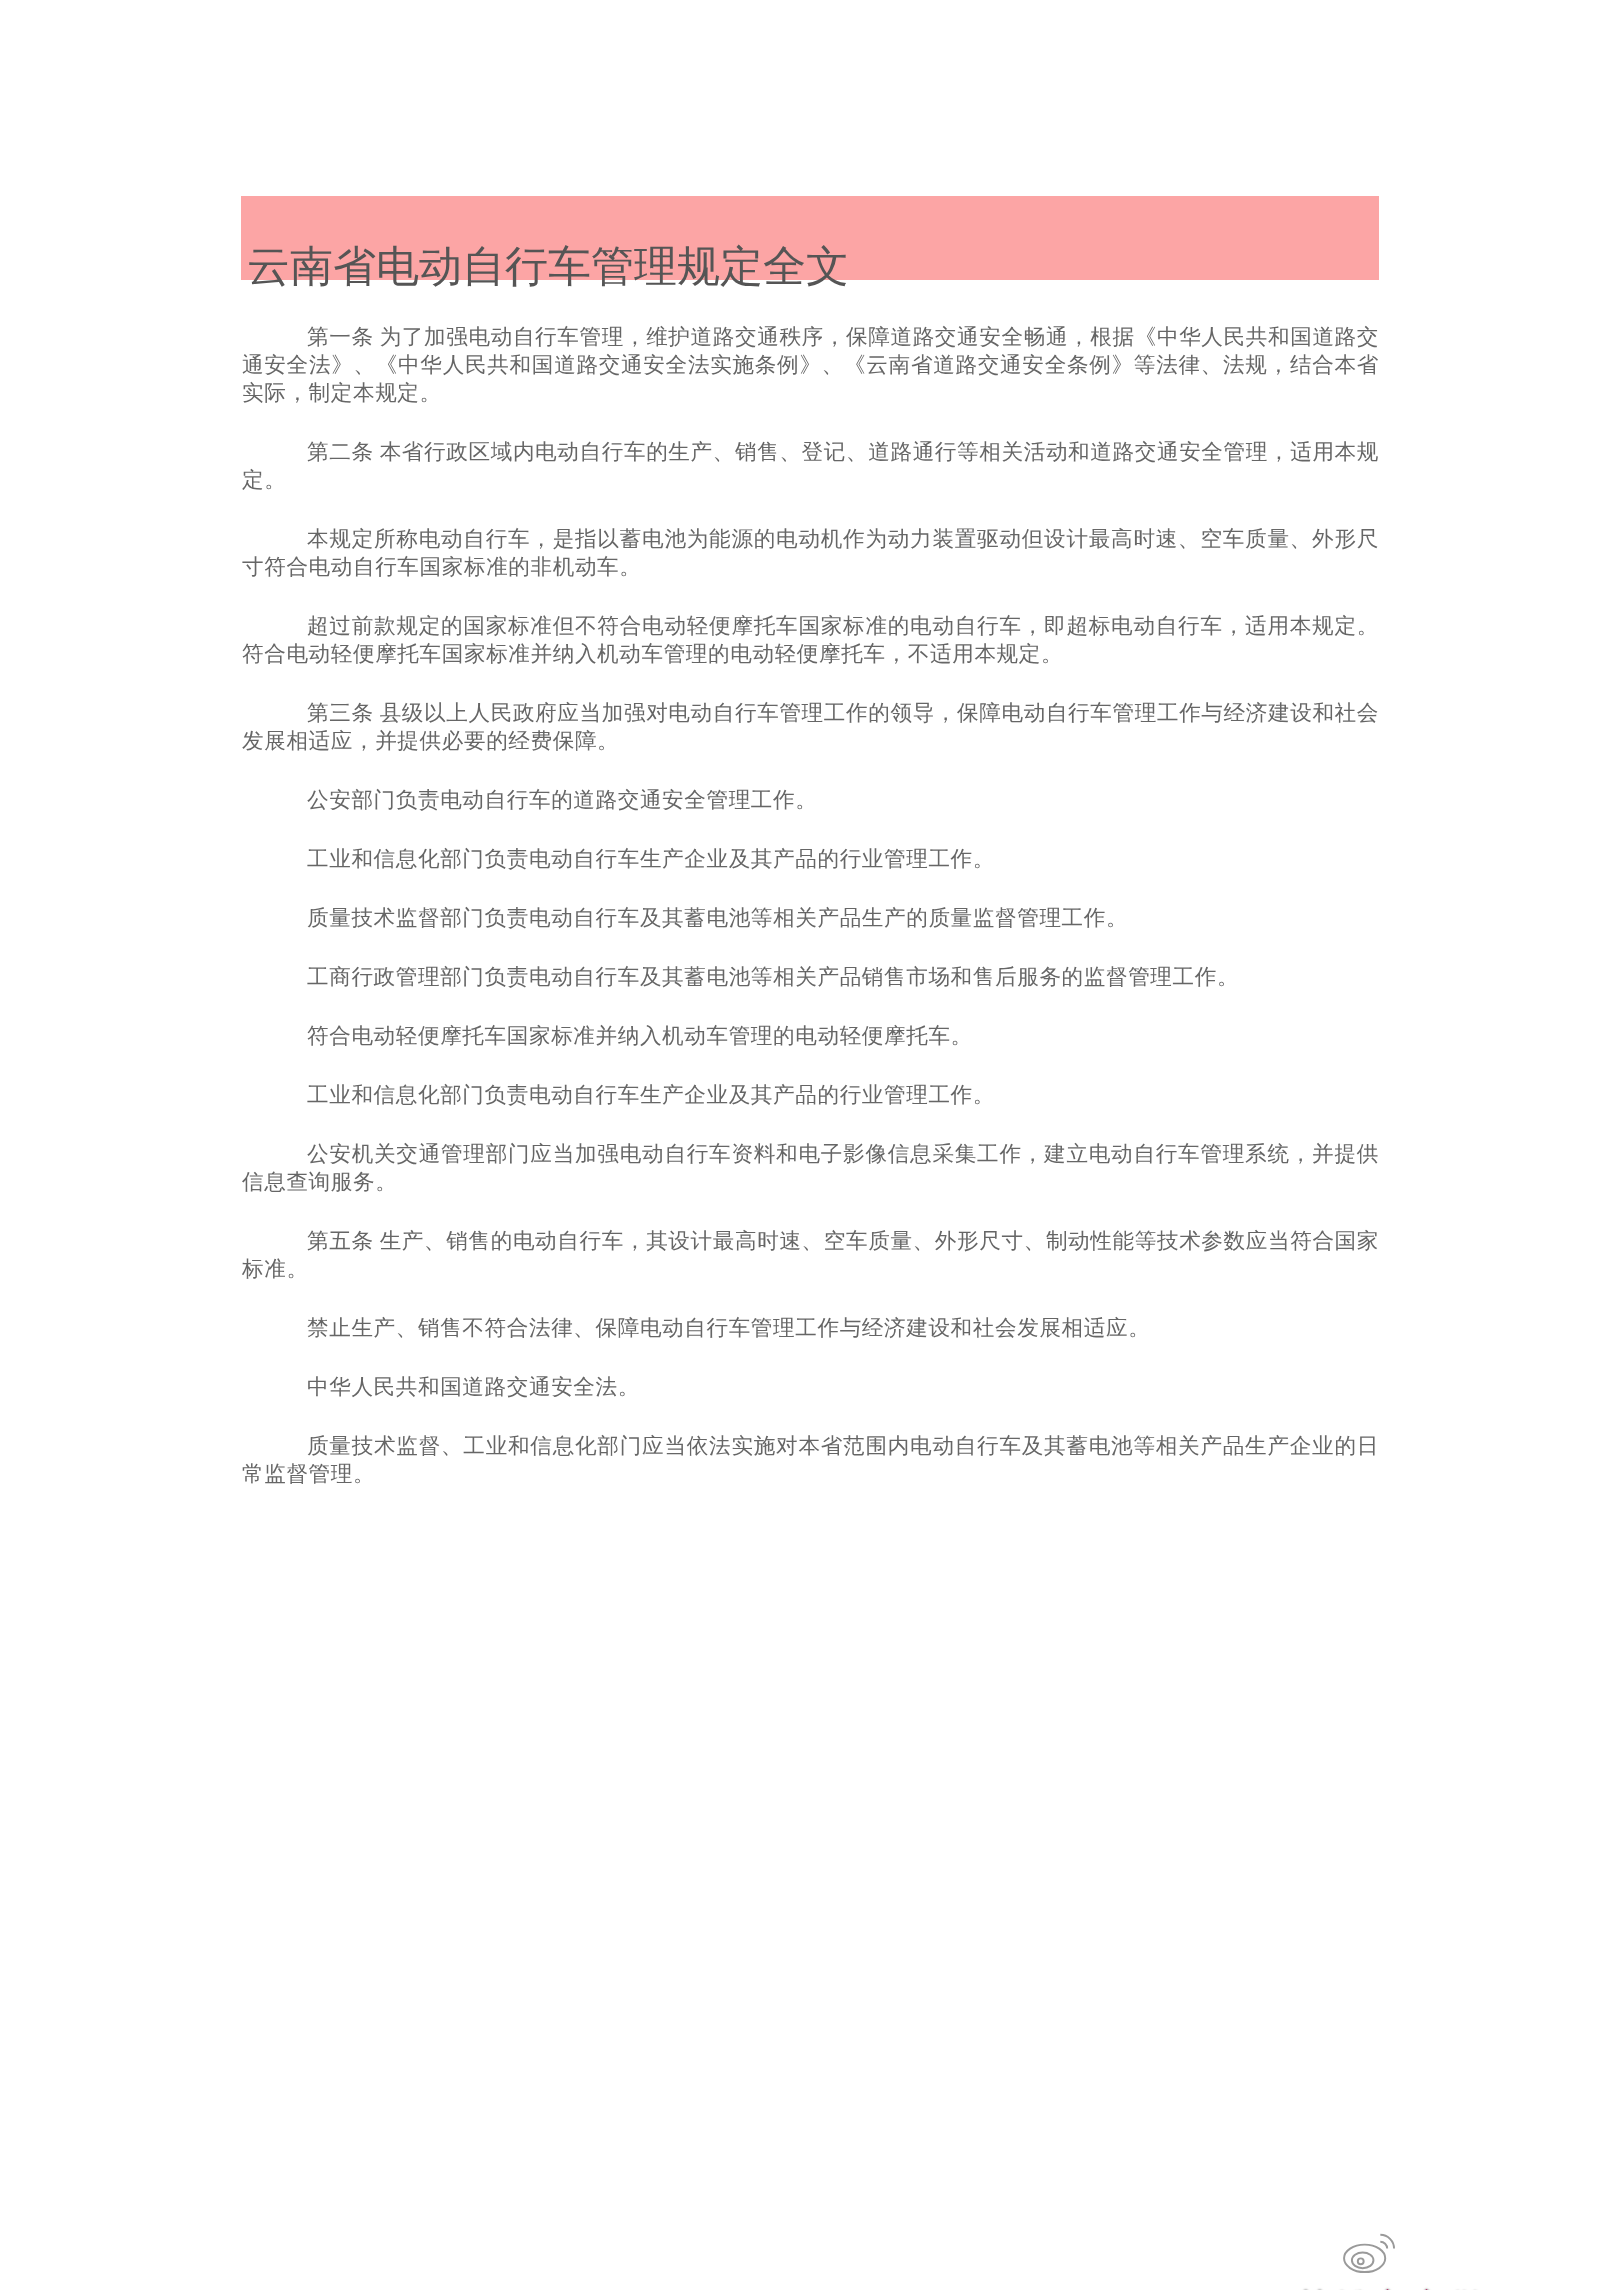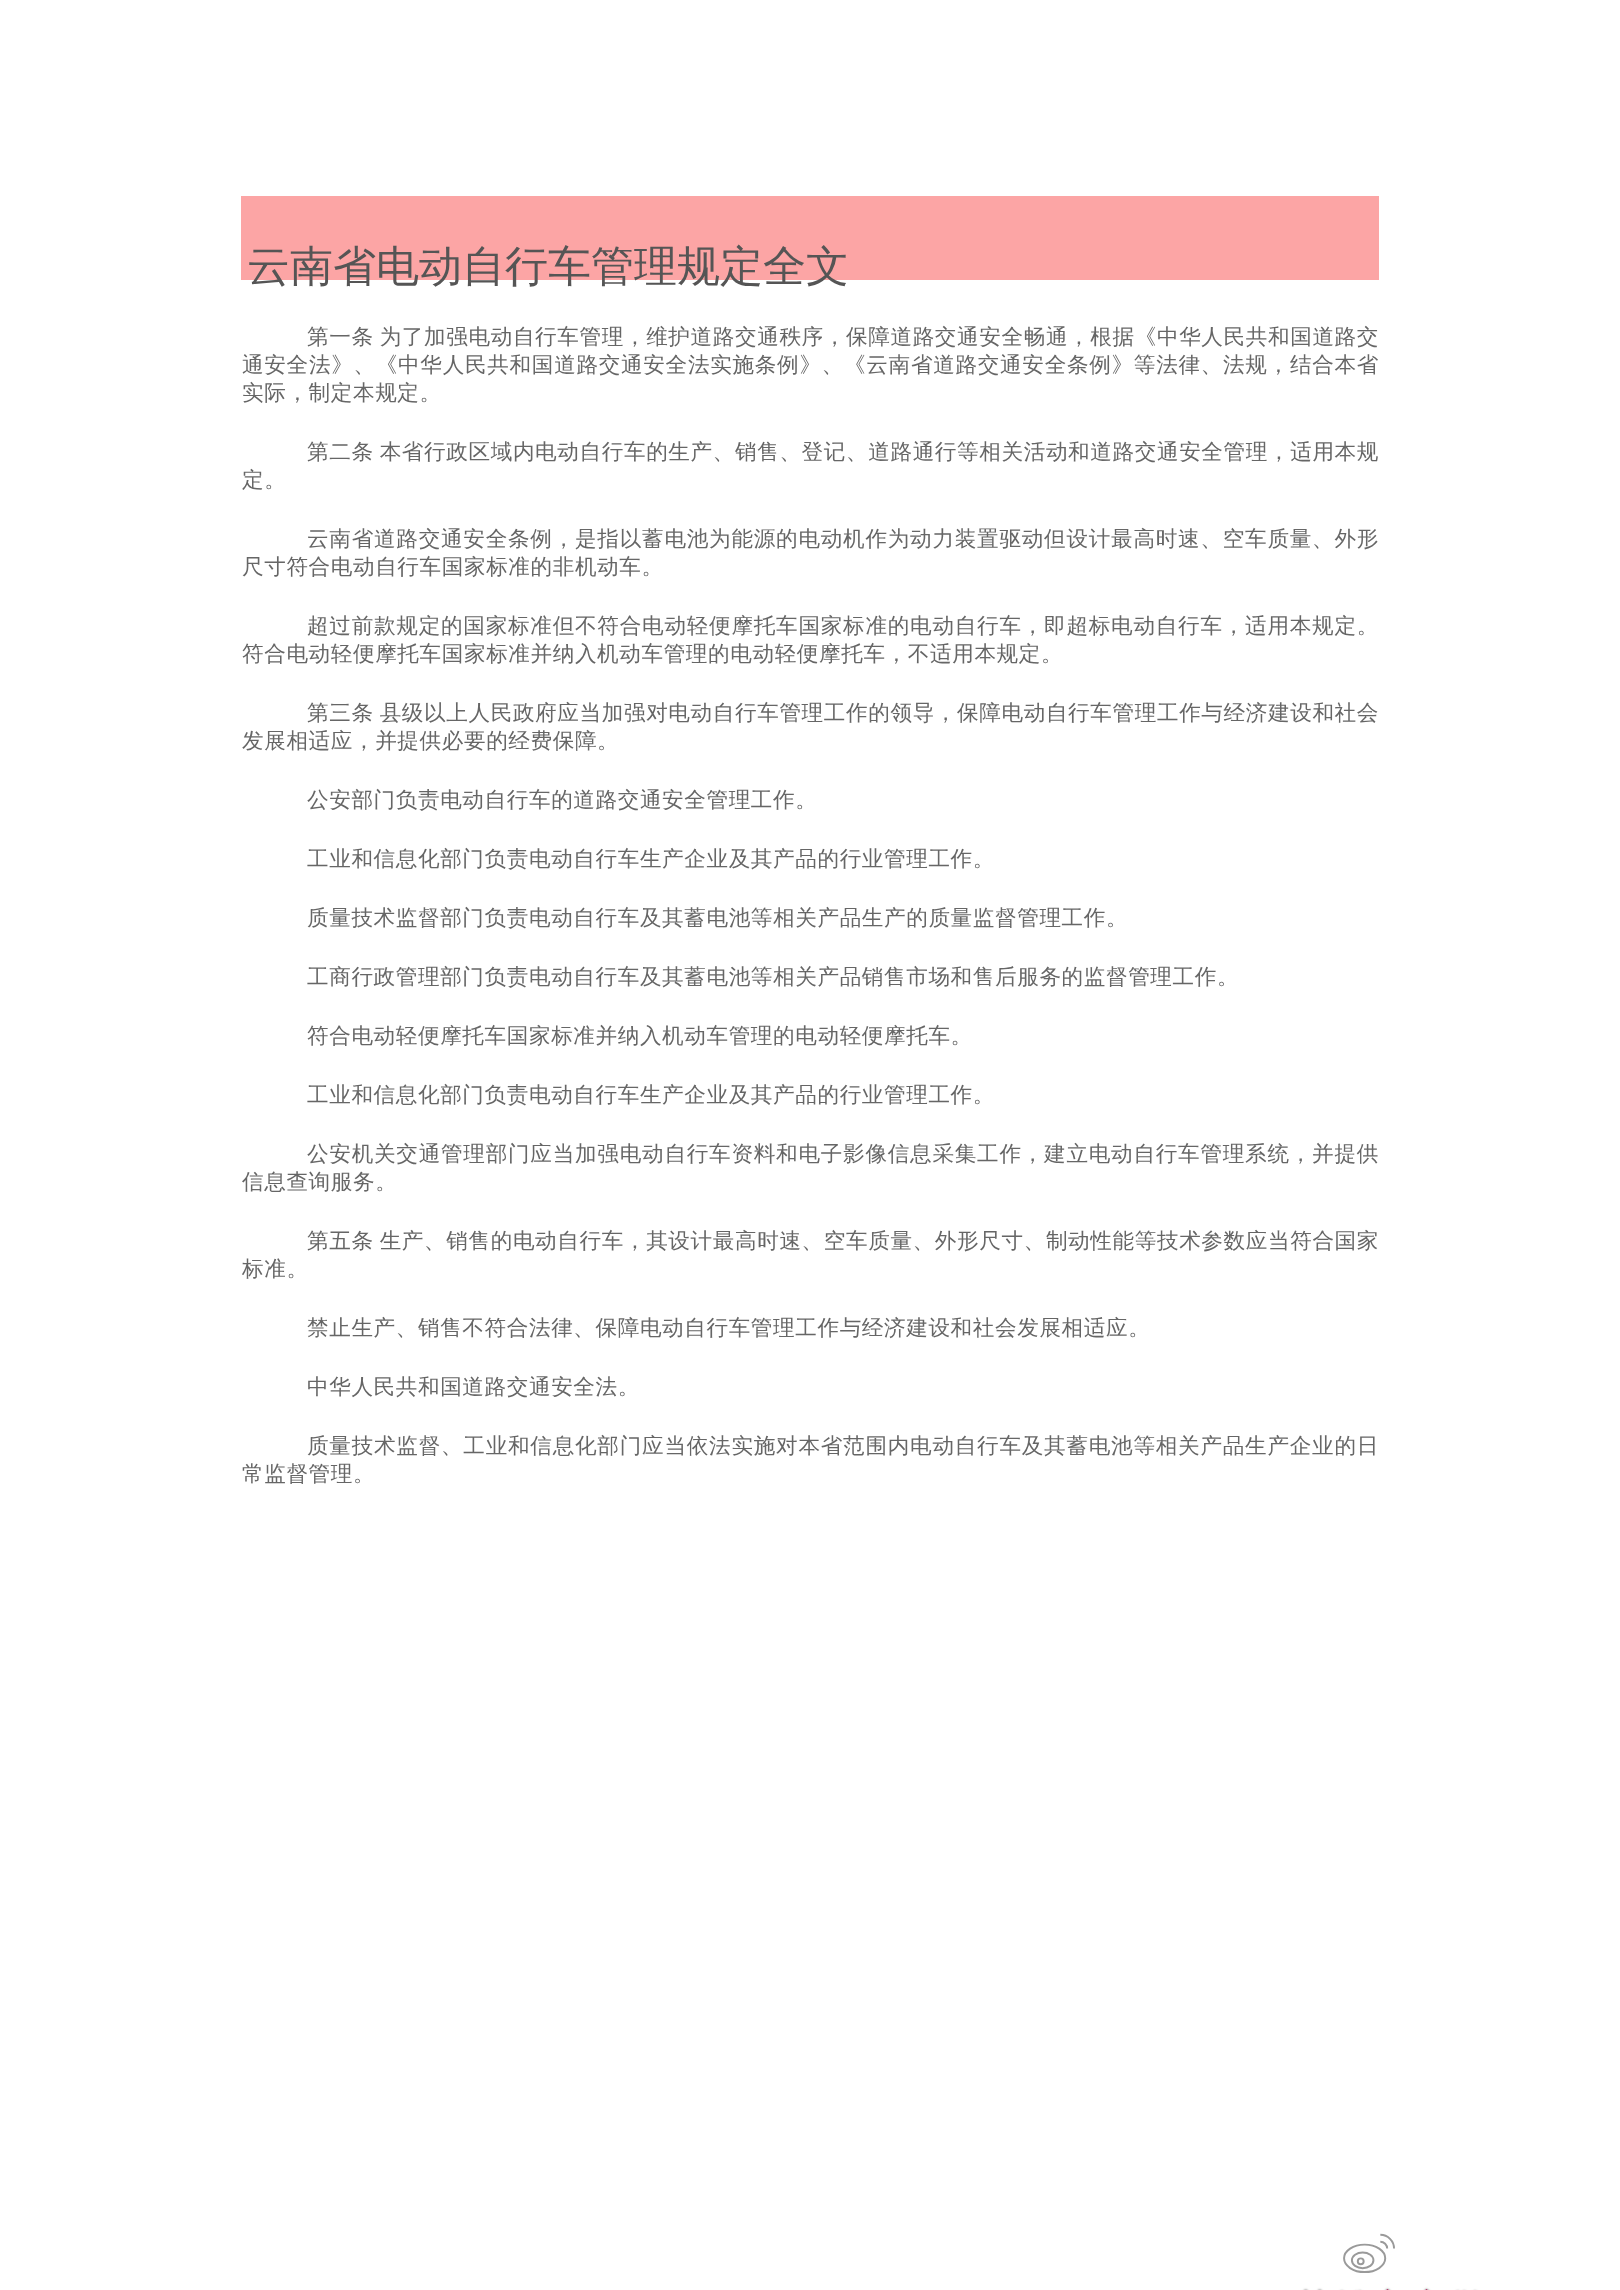--- a/index.html
+++ b/index.html
@@ -36,21 +36,21 @@
 </head>
 <body>
 
 <div class="title-box">
   <h1 class="title">云南省电动自行车管理规定全文</h1>
 </div>
 
 <div class="body">
   <p class="para">第一条 为了加强电动自行车管理，维护道路交通秩序，保障道路交通安全畅通，根据《中华人民共和国道路交通安全法》、《中华人民共和国道路交通安全法实施条例》、《云南省道路交通安全条例》等法律、法规，结合本省实际，制定本规定。</p>
   <p class="para">第二条 本省行政区域内电动自行车的生产、销售、登记、道路通行等相关活动和道路交通安全管理，适用本规定。</p>
-  <p class="para">云南省道路交通安全条例，是指以蓄电池为能源的电动机作为动力装置驱动但设计最高时速、空车质量、外形尺寸符合电动自行车国家标准的非机动车。</p>
+  <p class="para">本规定所称电动自行车，是指以蓄电池为能源的电动机作为动力装置驱动但设计最高时速、空车质量、外形尺寸符合电动自行车国家标准的非机动车。</p>
   <p class="para">超过前款规定的国家标准但不符合电动轻便摩托车国家标准的电动自行车，即超标电动自行车，适用本规定。符合电动轻便摩托车国家标准并纳入机动车管理的电动轻便摩托车，不适用本规定。</p>
   <p class="para">第三条 县级以上人民政府应当加强对电动自行车管理工作的领导，保障电动自行车管理工作与经济建设和社会发展相适应，并提供必要的经费保障。</p>
   <p class="para">公安部门负责电动自行车的道路交通安全管理工作。</p>
   <p class="para">工业和信息化部门负责电动自行车生产企业及其产品的行业管理工作。</p>
   <p class="para">质量技术监督部门负责电动自行车及其蓄电池等相关产品生产的质量监督管理工作。</p>
   <p class="para">工商行政管理部门负责电动自行车及其蓄电池等相关产品销售市场和售后服务的监督管理工作。</p>
   <p class="para">符合电动轻便摩托车国家标准并纳入机动车管理的电动轻便摩托车。</p>
   <p class="para">工业和信息化部门负责电动自行车生产企业及其产品的行业管理工作。</p>
   <p class="para">公安机关交通管理部门应当加强电动自行车资料和电子影像信息采集工作，建立电动自行车管理系统，并提供信息查询服务。</p>
   <p class="para">第五条 生产、销售的电动自行车，其设计最高时速、空车质量、外形尺寸、制动性能等技术参数应当符合国家标准。</p>

